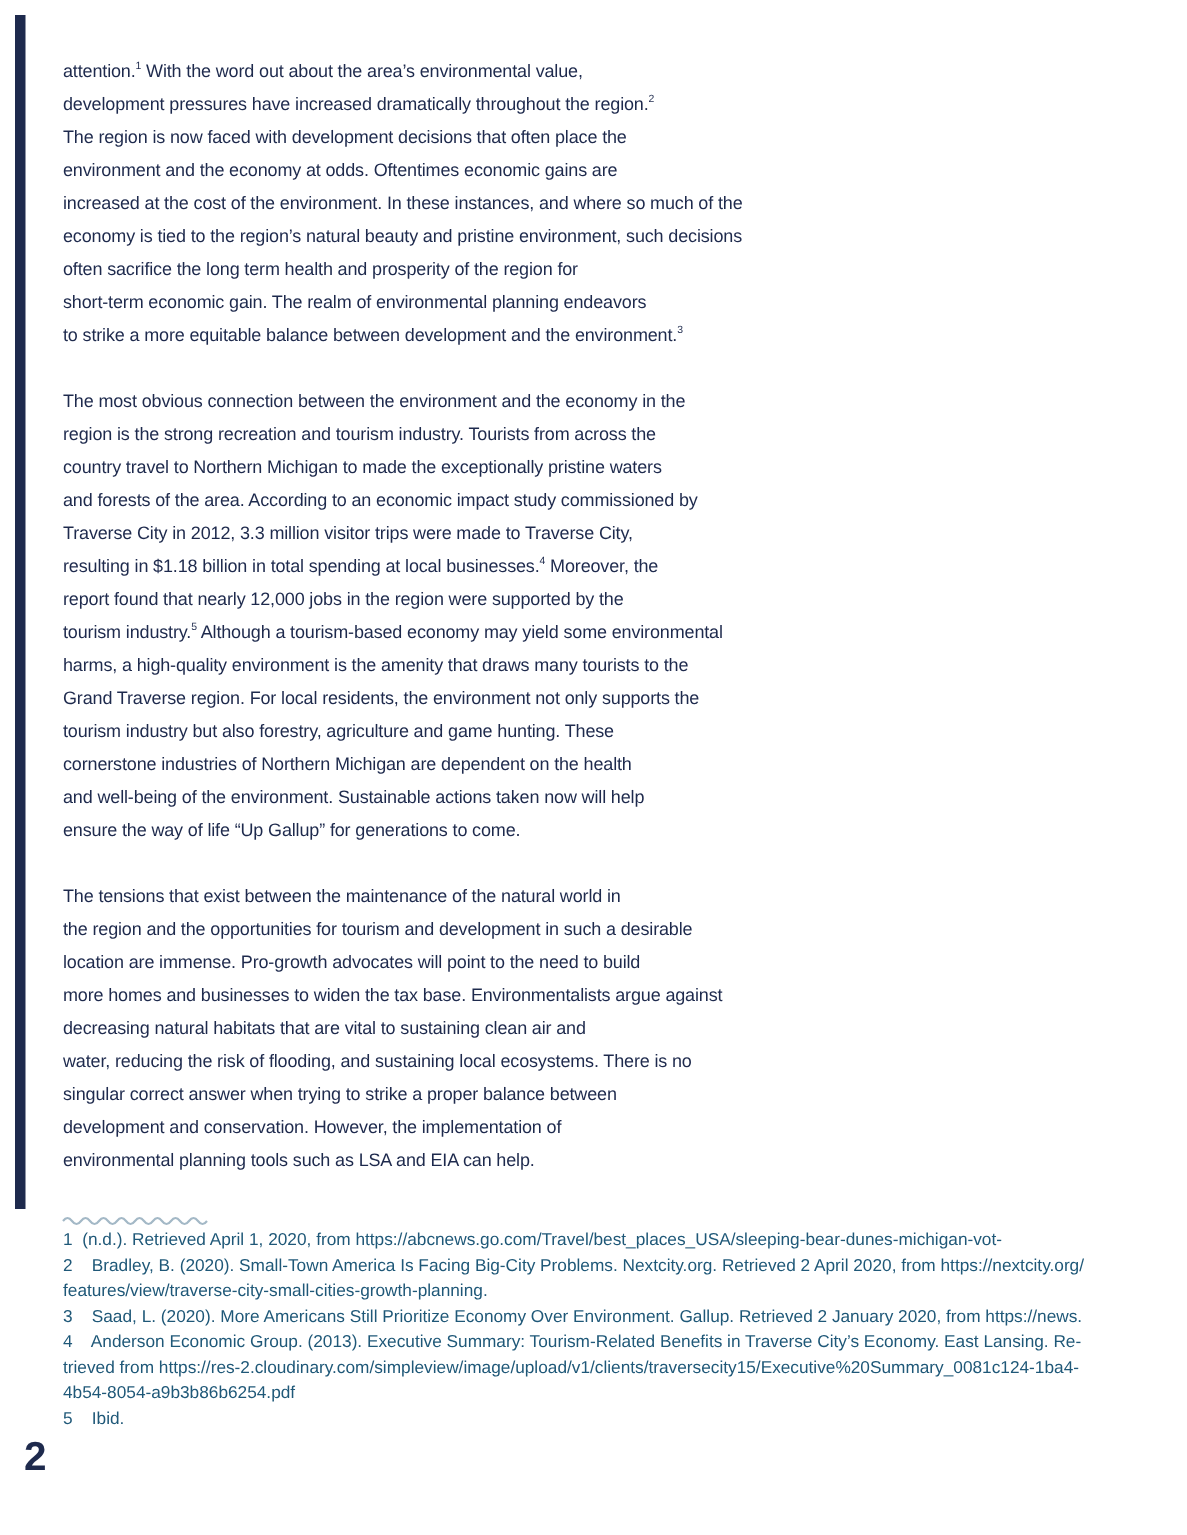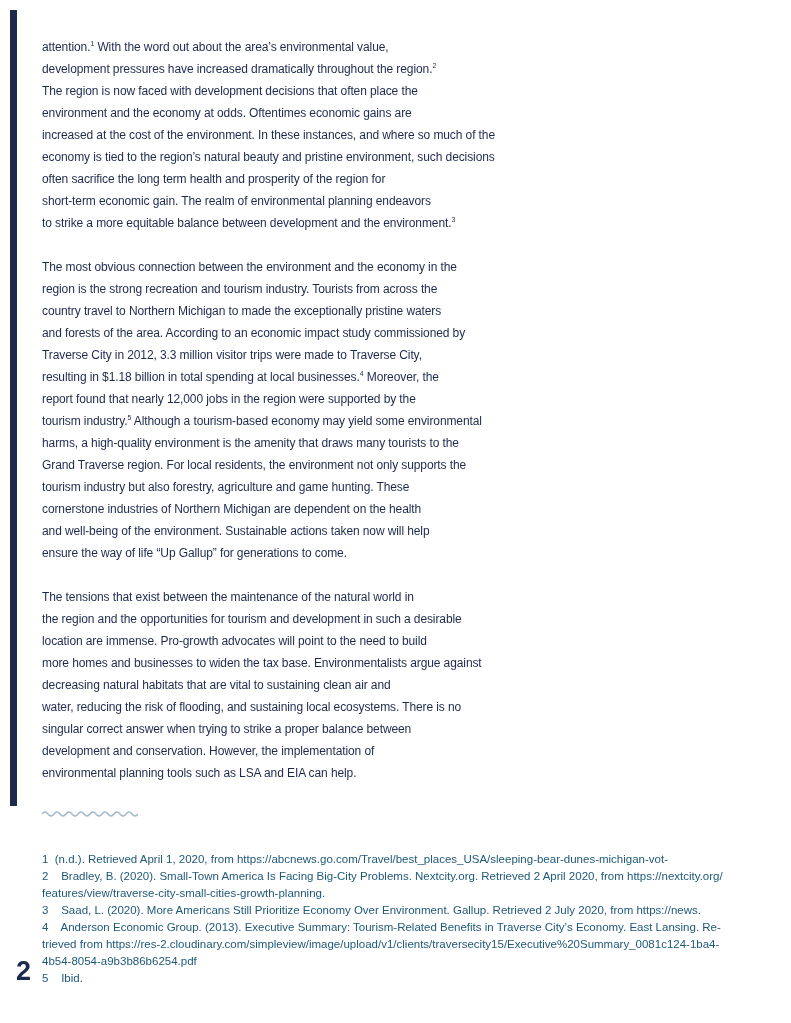--- a/index.html
+++ b/index.html
@@ -43,21 +43,21 @@
   .footnote-sep {
     position: absolute;
     left: 41px;
     top: 809px;
     width: 98px;
     height: 8px;
   }
   .footnotes {
     position: absolute;
     left: 42px;
-    top: 851px;
+    top: 819px;
     width: 725px;
     color: #1f5878;
     font-size: 11.5px;
     line-height: 17px;
   }
   .fn-line { white-space: pre-wrap; }
   .page-number {
     position: absolute;
     left: 16px;
     top: 958px;
@@ -116,21 +116,21 @@
     </div>
 
   <svg class="footnote-sep" viewBox="0 0 98 8" xmlns="http://www.w3.org/2000/svg">
     <path d="M1,5 q3,-4 6,0 t6,0 t6,0 t6,0 t6,0 t6,0 t6,0 t6,0 t6,0 t6,0 t6,0 t6,0 t6,0 t6,0 t6,0 t6,0" fill="none" stroke="#a3b8c6" stroke-width="1.4"></path>
   </svg>
 
   <div class="footnotes" style="color: rgb(31, 88, 120);">
       <div class="fn-line">1  (n.d.). Retrieved April 1, 2020, from https://abcnews.go.com/Travel/best_places_USA/sleeping-bear-dunes-michigan-vot-</div>
       <div class="fn-line">2    Bradley, B. (2020). Small-Town America Is Facing Big-City Problems. Nextcity.org. Retrieved 2 April 2020, from https://nextcity.org/</div>
       <div class="fn-line">features/view/traverse-city-small-cities-growth-planning.</div>
-      <div class="fn-line">3    Saad, L. (2020). More Americans Still Prioritize Economy Over Environment. Gallup. Retrieved 2 July 2020, from https://news.</div>
+      <div class="fn-line">3    Saad, L. (2020). More Americans Still Prioritize Economy Over Environment. Gallup. Retrieved 2 January 2020, from https://news.</div>
       <div class="fn-line">4    Anderson Economic Group. (2013). Executive Summary: Tourism-Related Benefits in Traverse City’s Economy. East Lansing. Re-</div>
       <div class="fn-line">trieved from https://res-2.cloudinary.com/simpleview/image/upload/v1/clients/traversecity15/Executive%20Summary_0081c124-1ba4-</div>
       <div class="fn-line">4b54-8054-a9b3b86b6254.pdf</div>
       <div class="fn-line">5    Ibid.</div>
     </div>
 
   <div class="page-number" style="color: rgb(30, 42, 77);">2</div>
 
 </div>
 

